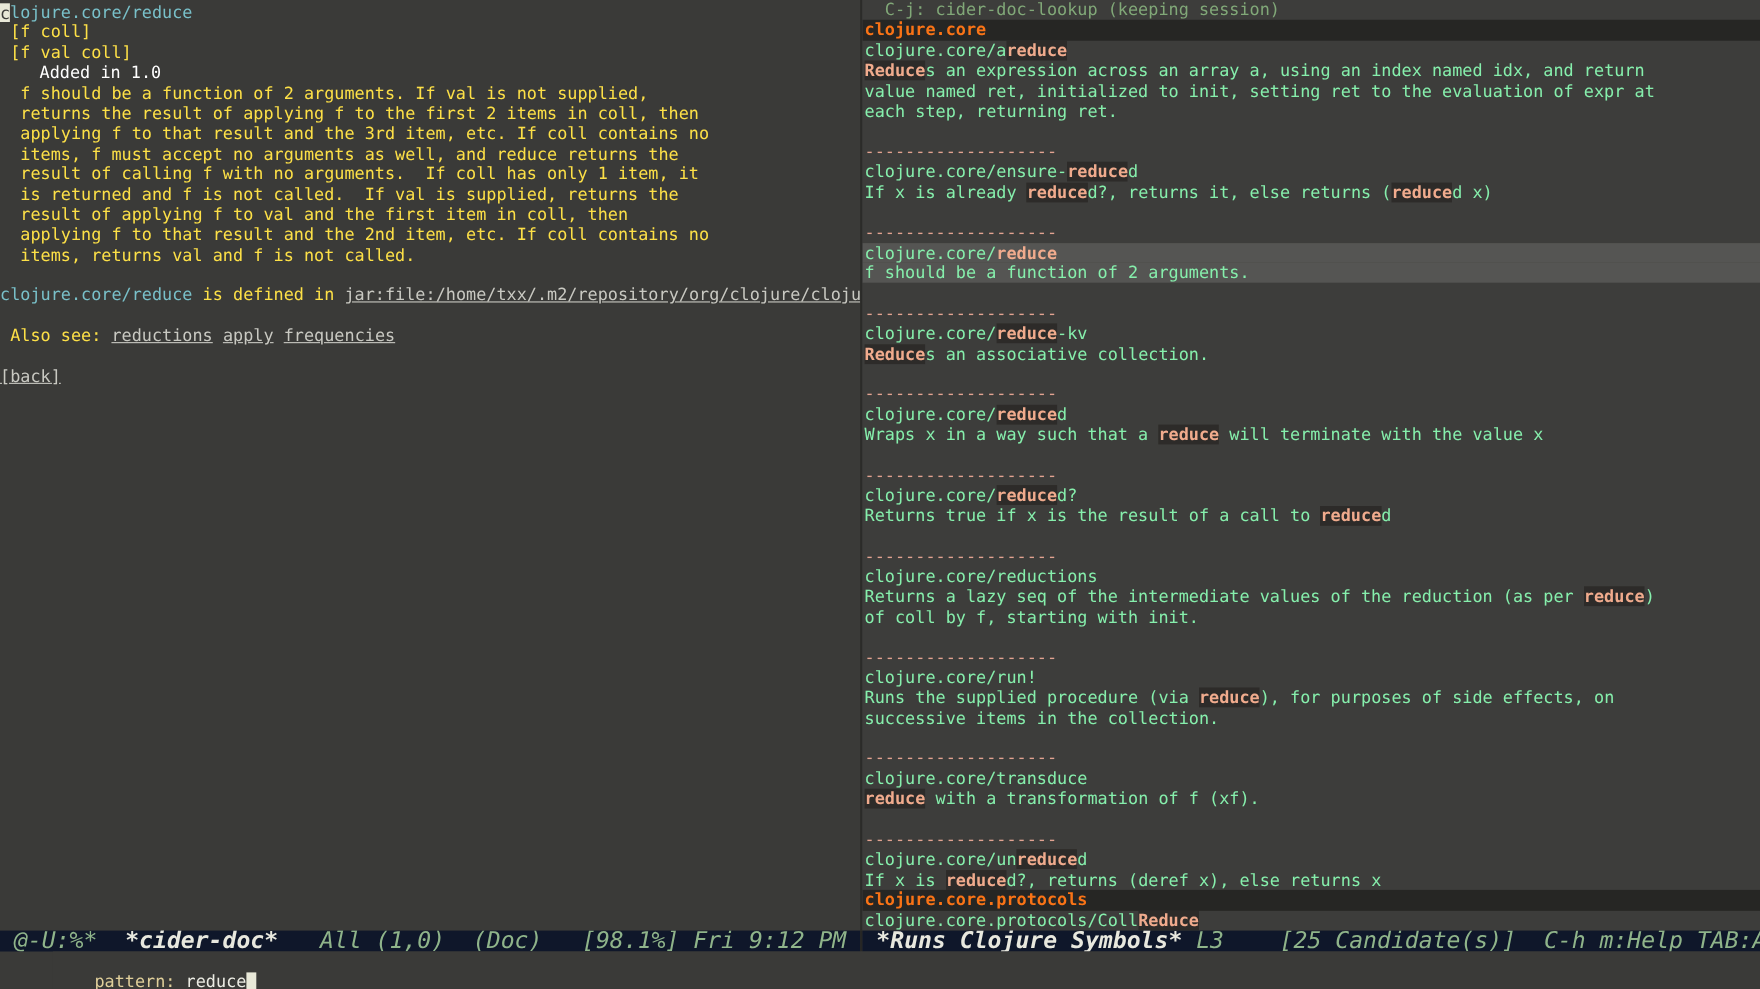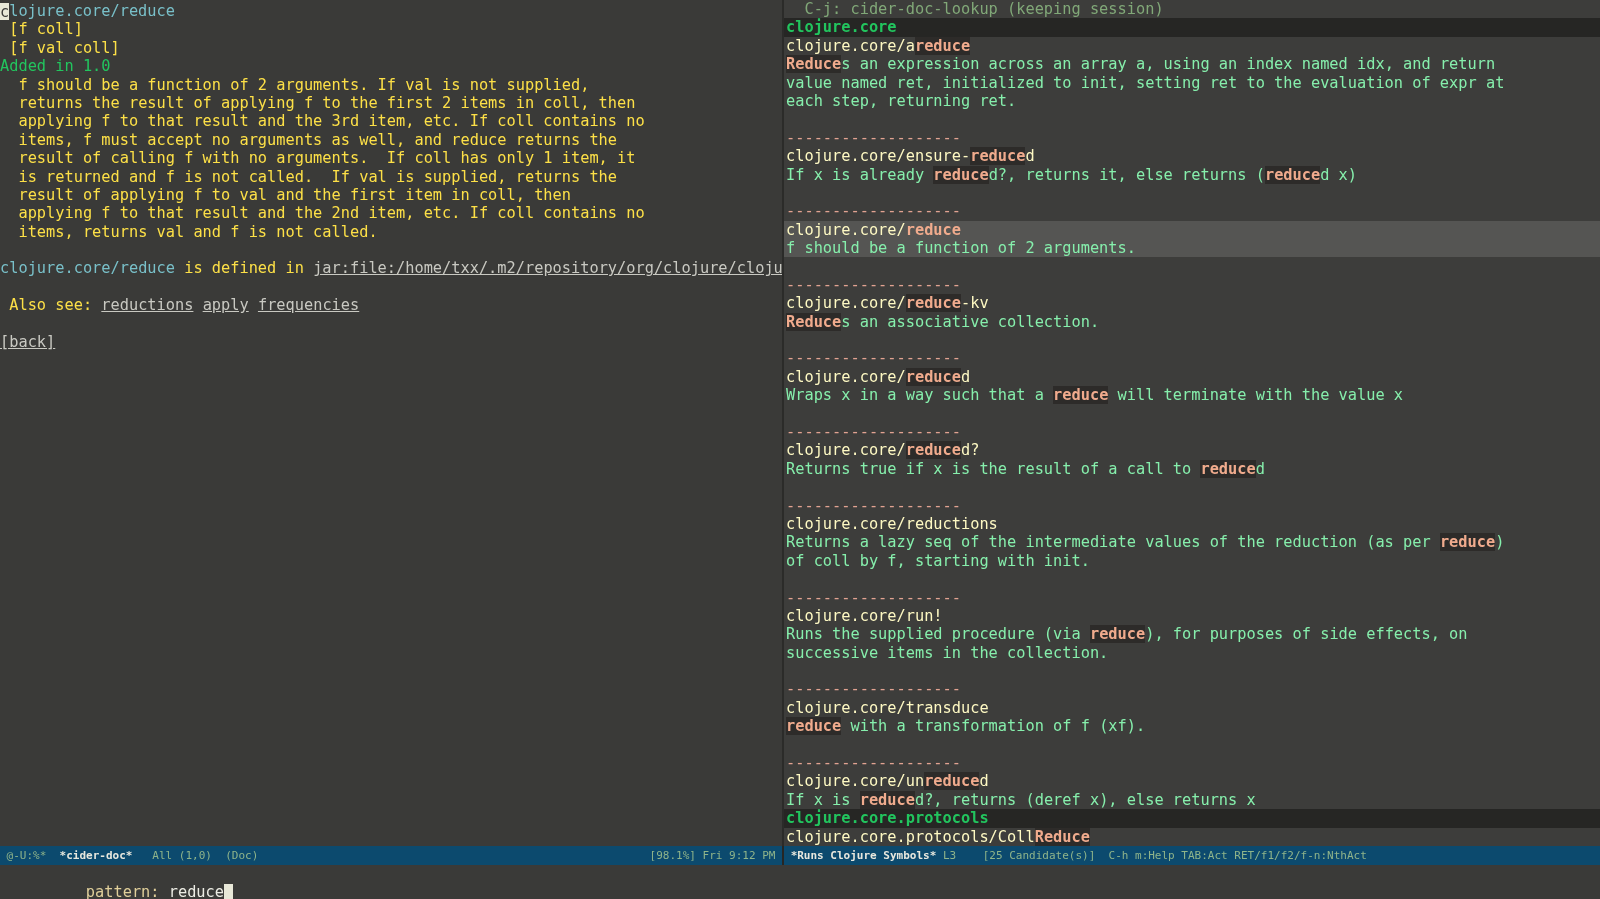--- a/index.html
+++ b/index.html
@@ -20,55 +20,55 @@
   
   .win { position: absolute; overflow: hidden; }
   #left-window  { left: 0;   top: 0; width: 782px;  height: 846px; background:#3a3a38; }
   #right-window { left: 784px; top: 0; width: 816px; height: 846px; background:#3d3d3b; }
   .vdivider { position:absolute; left:782px; top:0; width:2px; height:846px; background:#2b2b29; }
 
   
   .doc { padding: 2px 0 0 0; white-space: pre; }
   .docline { height: 18.4px; white-space: pre; }
   .fn-name   { color: #79c0c9; text-align: right; }
-  .added     { color: #22c55e; }
+  .added     { color: #ffffff; padding-left: 36px; }
   .body-txt  { color: #fde047; }
   .link      { color: #c9c9c2; text-decoration: underline; }
   .cursor-box{
     background: #e8e8d8; color: #3a3a38; display:inline-block;
     width: 9.2px; height: 17px; vertical-align: text-bottom;
   }
 
   
   .helm-header {
     height: 18.4px; line-height: 18.4px;
     color: #81a878; background: #3d3d3b;
     white-space: pre; padding-left: 2px;
   }
   .helm-list { white-space: pre; }
   .hrow { height: 18.4px; line-height: 18.4px; white-space: pre; padding-left: 2px; }
   .hsource {
     background: #262624;
-    color: #22c55e;
+    color: #f97316;
     font-weight: bold;
     width: 100%;
     box-sizing: border-box;
   }
   .hselected { background: #555553; }
-  .cand { color: #fef9c3; }
+  .cand { color: #86efac; }
   .dash { color: #e2a391; }
   .desc { color: #86efac; }
   .m   { color: #f0ab8d; background: #2d2b29; font-weight: bold; }
   .sel-m { color:#f0ab8d; font-weight:bold; background:transparent; }
 
   
   .modeline {
     position: absolute; top: 846px; height: 19px; line-height: 19px;
-    background: #0c4a6e; color: #8fb48a; white-space: pre;
-    font-size: 11px; overflow: hidden;
+    background: #0f172a; color: #8fb48a; white-space: pre;
+    font-size: 21px; overflow: hidden; font-style: italic;
   }
   #modeline-left  { left: 0;   width: 782px; }
   #modeline-right { left: 784px; width: 816px; }
   .ml-sep { position:absolute; left:782px; top:846px; width:2px; height:19px; background:#262624; }
   .ml-buf { color: #e8e8de; font-weight: bold; }
   .ml-right-float { float: right; }
 
   
   .minibuffer {
     position: absolute; left: 0; top: 865px; width: 1600px; height: 34px;

